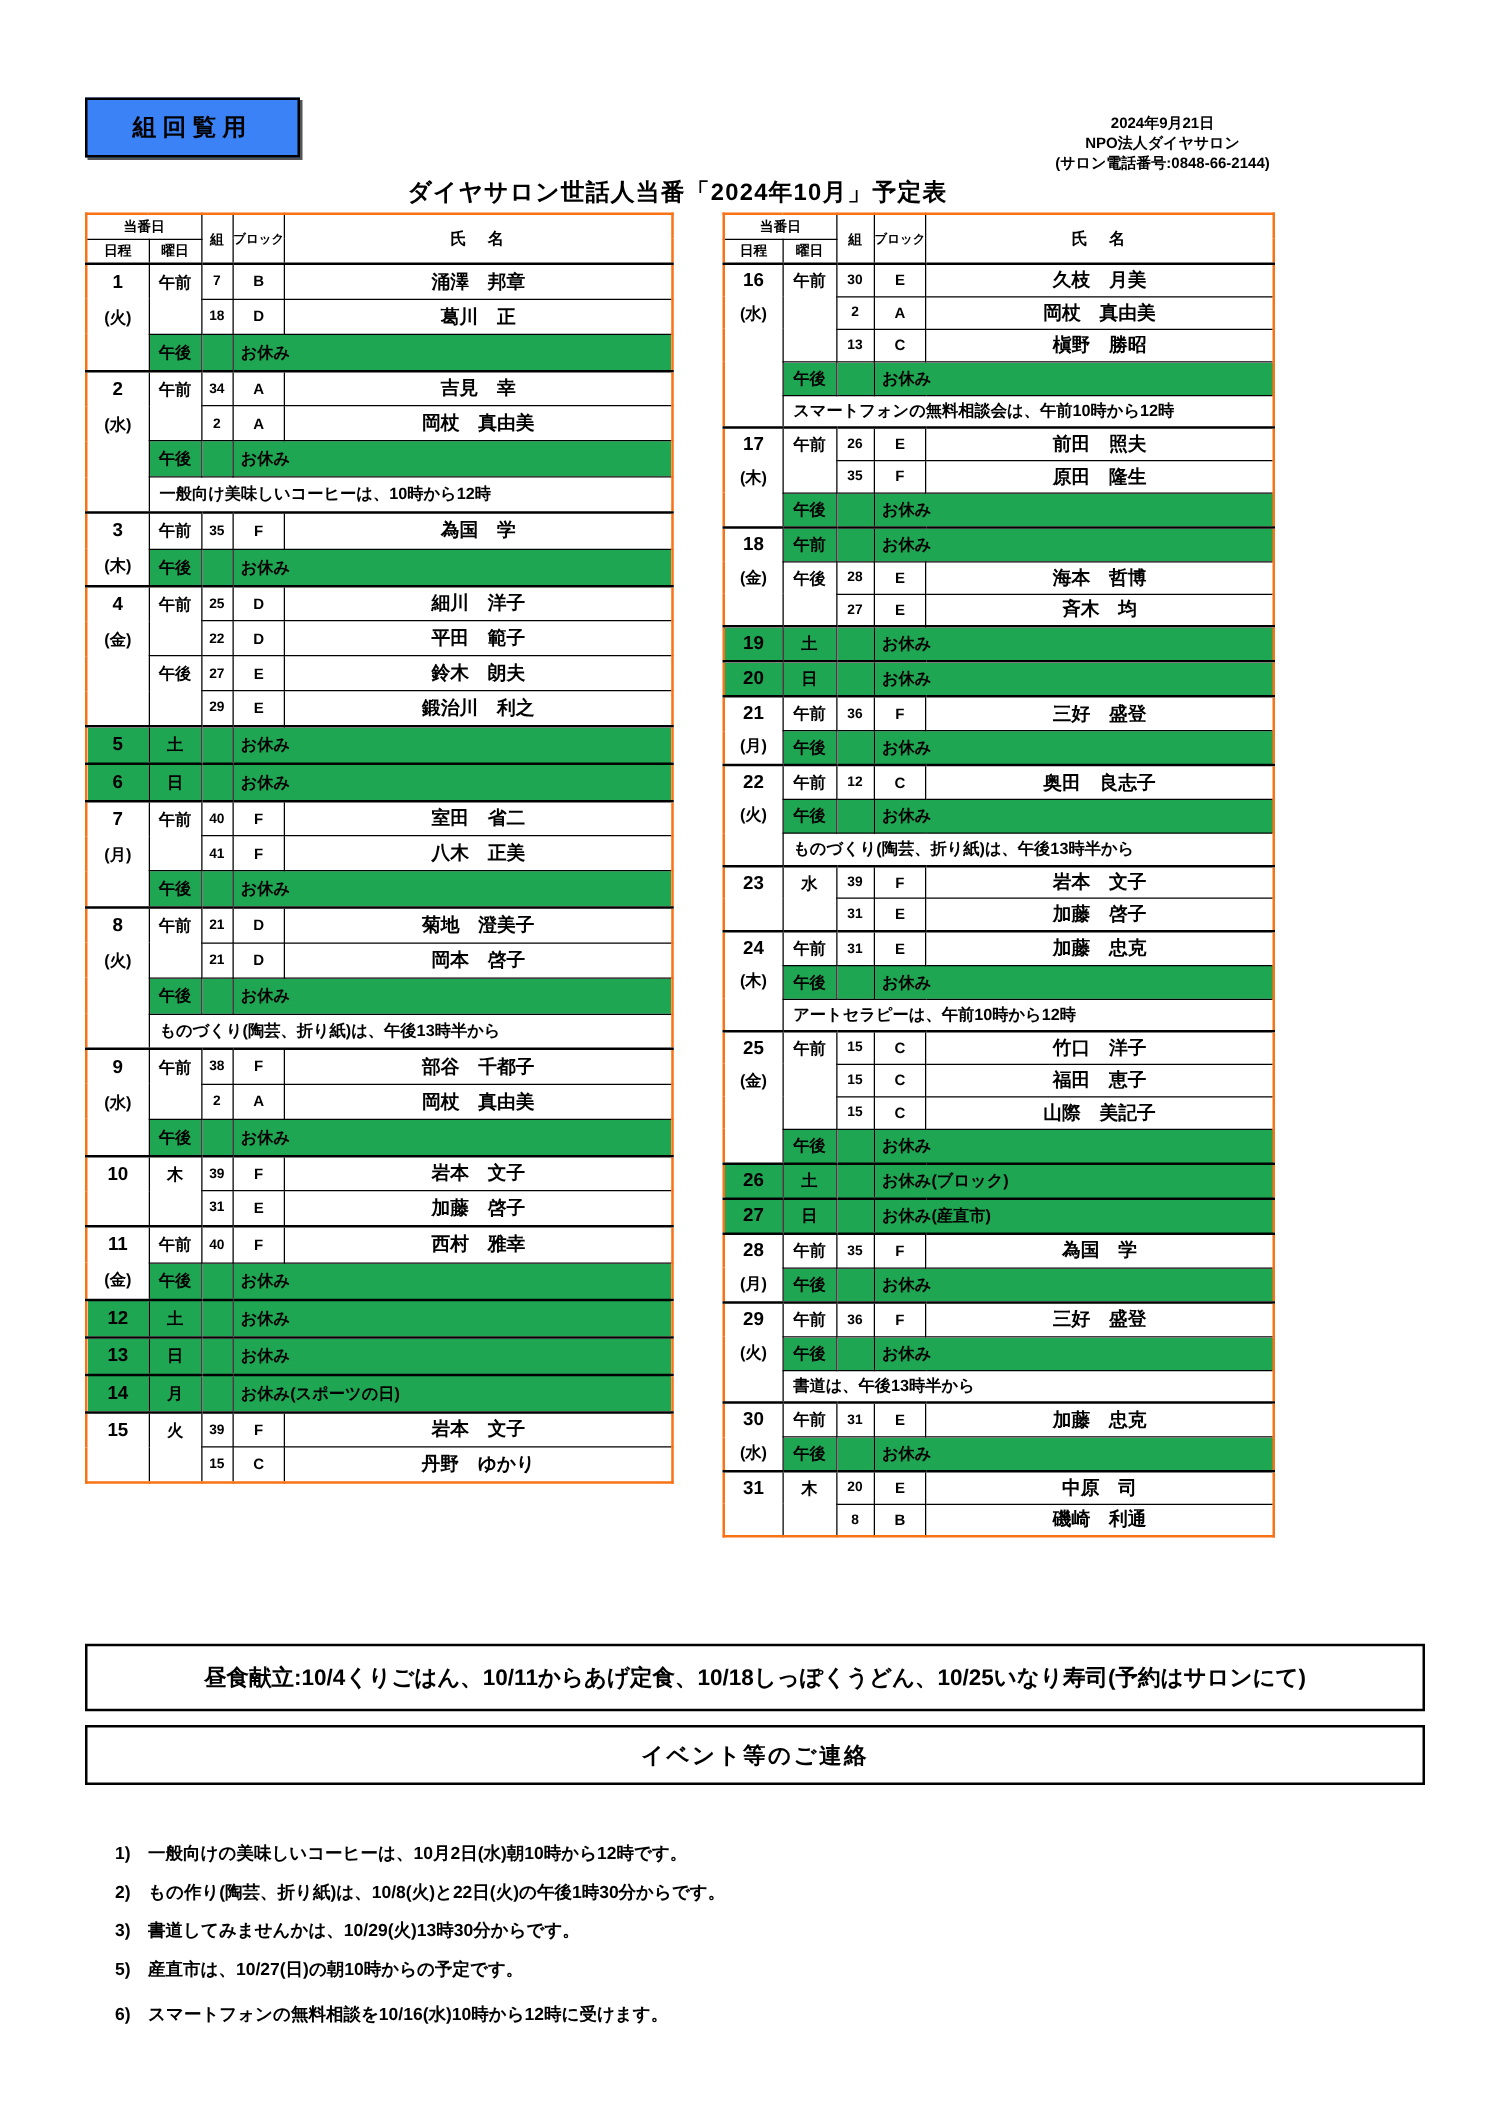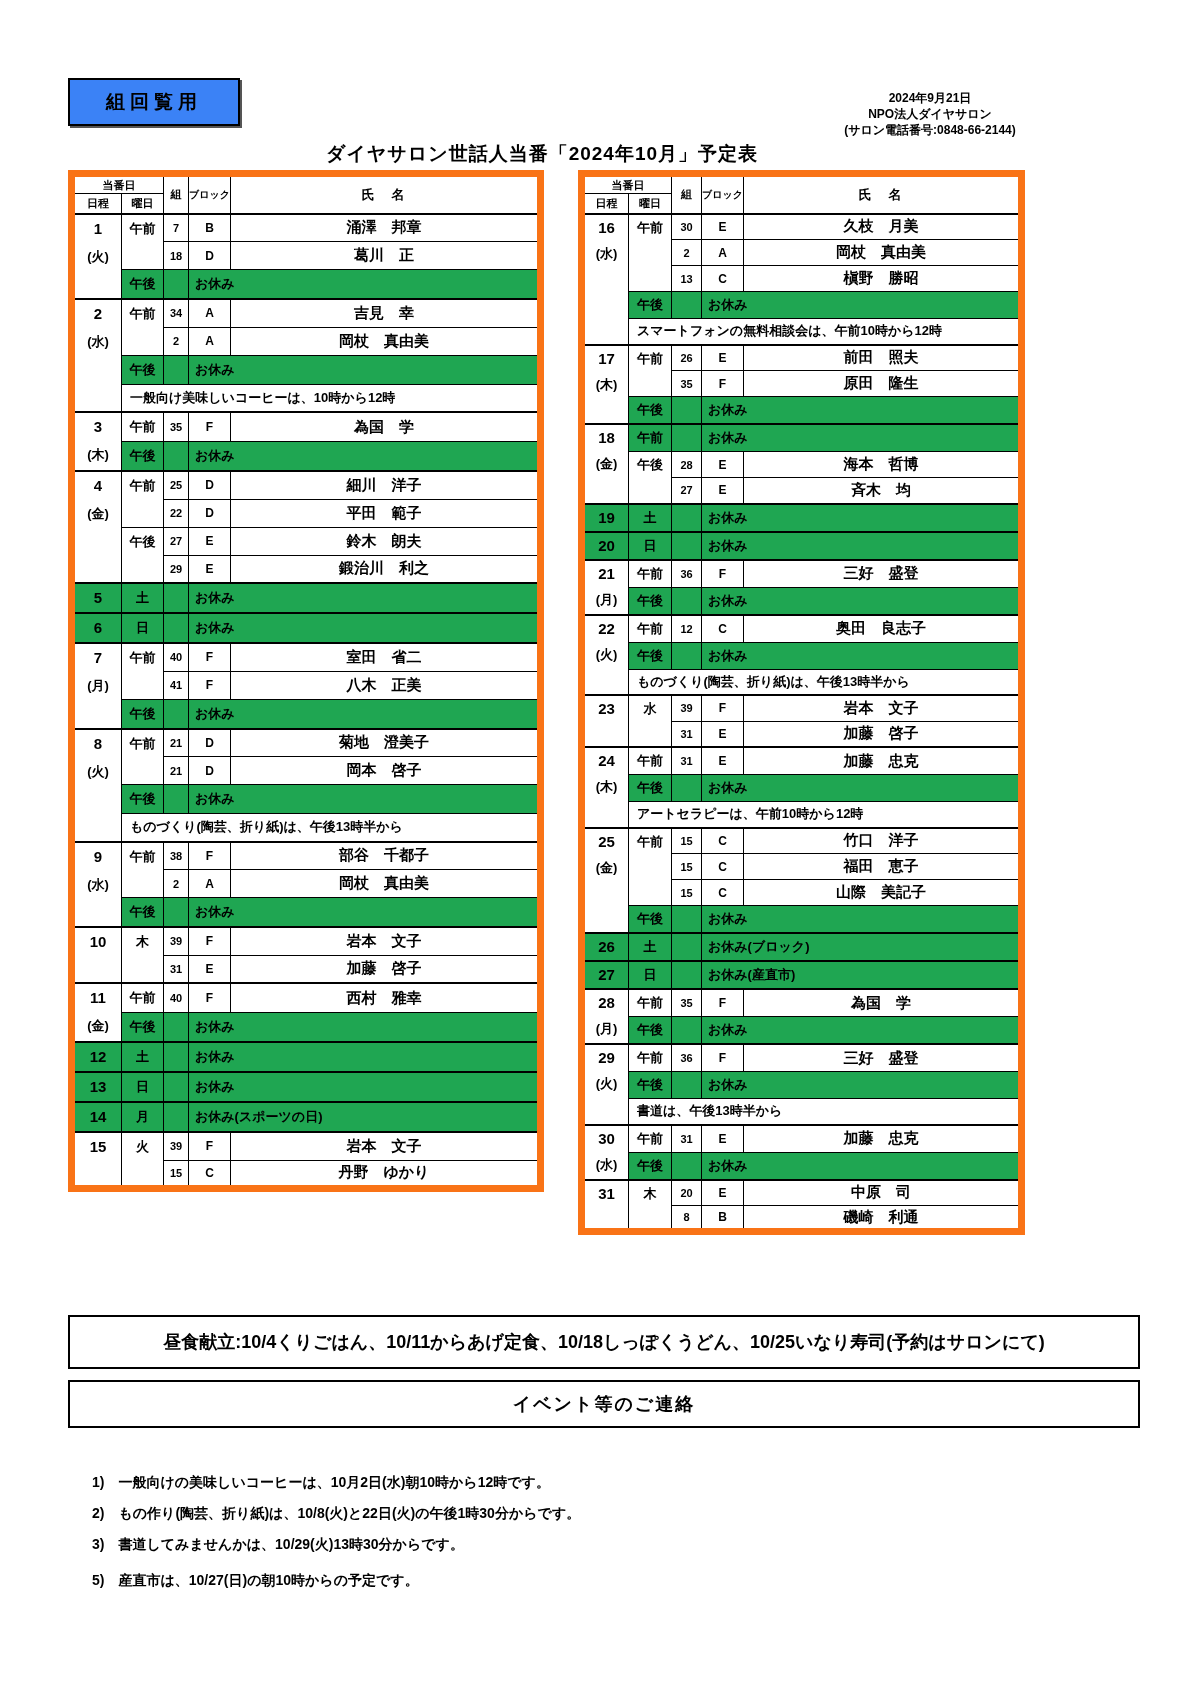--- a/index.html
+++ b/index.html
@@ -20,21 +20,21 @@
     font-size:12px;line-height:16px;
   }
   .page-title{
     position:absolute;left:0;top:141px;width:1084px;text-align:center;
     font-size:19px;letter-spacing:1px;
   }
   
   .tbl-mount{position:absolute;top:170px;}
   #left-table-mount{left:68px;}
   #right-table-mount{left:578px;}
-  table{border-collapse:collapse;border:7px solid #f97316;table-layout:fixed;}
+  table{border-collapse:collapse;border:2px solid #f97316;table-layout:fixed;}
   th,td{border:1px solid #000;padding:0;text-align:center;vertical-align:middle;
         font-weight:bold;overflow:hidden;white-space:nowrap;}
   tr.hr{height:20px;}
   th{font-size:11px;}
   th.blk-h{font-size:10px;font-family:Liberation Mono, monospace;}
   th.name-h{font-size:13px;letter-spacing:2px;}
   tr.hr2 th{border-bottom:2px solid #000;}
   .tL tr.d{height:28px;}
   .tR tr.d{height:26px;}
   .tL .lh{line-height:28px;}
@@ -598,13 +598,14 @@
 
 <div class="events-box">
   <span>イベント等のご連絡</span>
 </div>
 
 <div class="events-list" id="event-list">
     <div class="ev">1)　一般向けの美味しいコーヒーは、10月2日(水)朝10時から12時です。</div>
     <div class="ev">2)　もの作り(陶芸、折り紙)は、10/8(火)と22日(火)の午後1時30分からです。</div>
     <div class="ev">3)　書道してみませんかは、10/29(火)13時30分からです。</div>
     <div class="ev">5)　産直市は、10/27(日)の朝10時からの予定です。</div>
+    <div class="ev">6)　スマートフォンの無料相談を10/16(水)10時から12時に受けます。</div>
   </div>
 
 </body></html>

